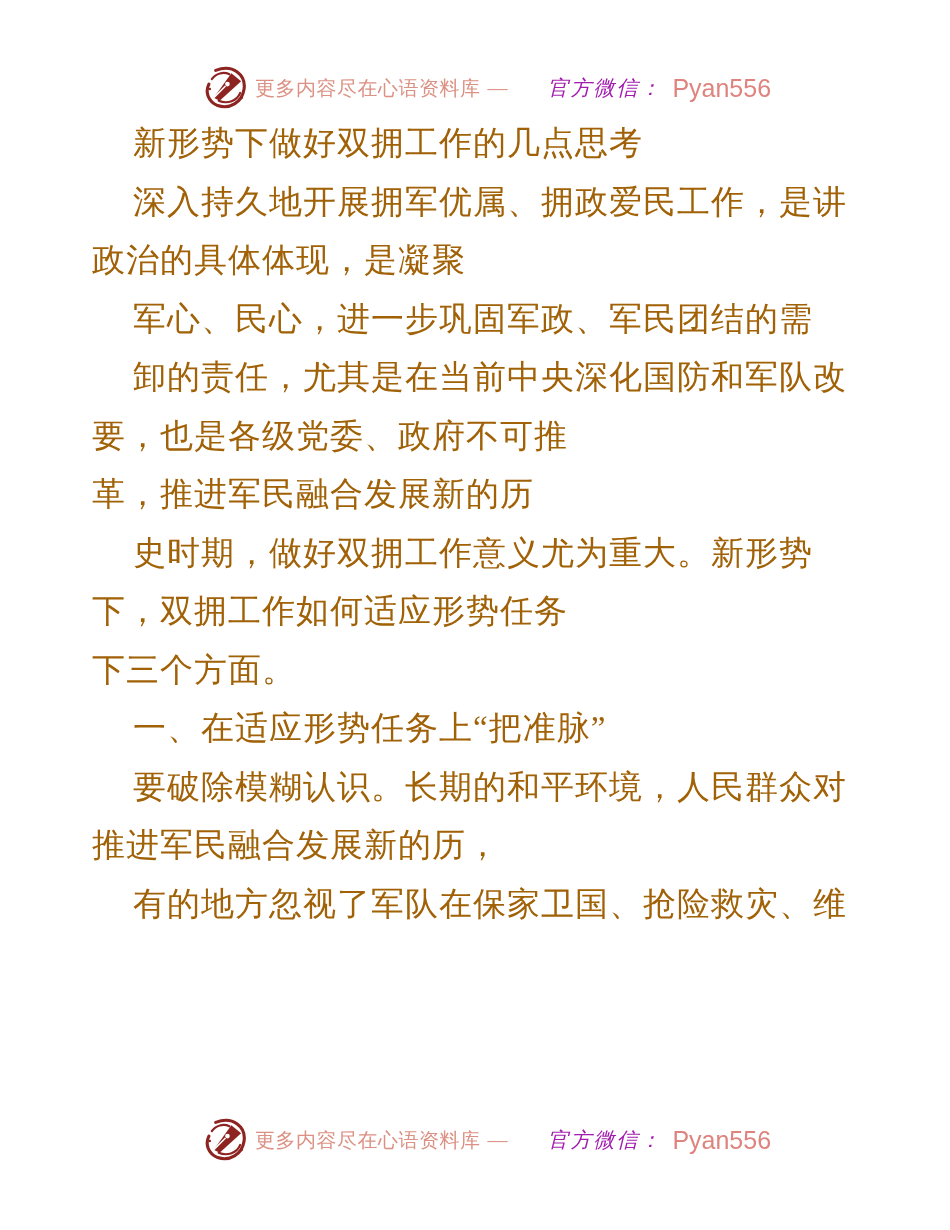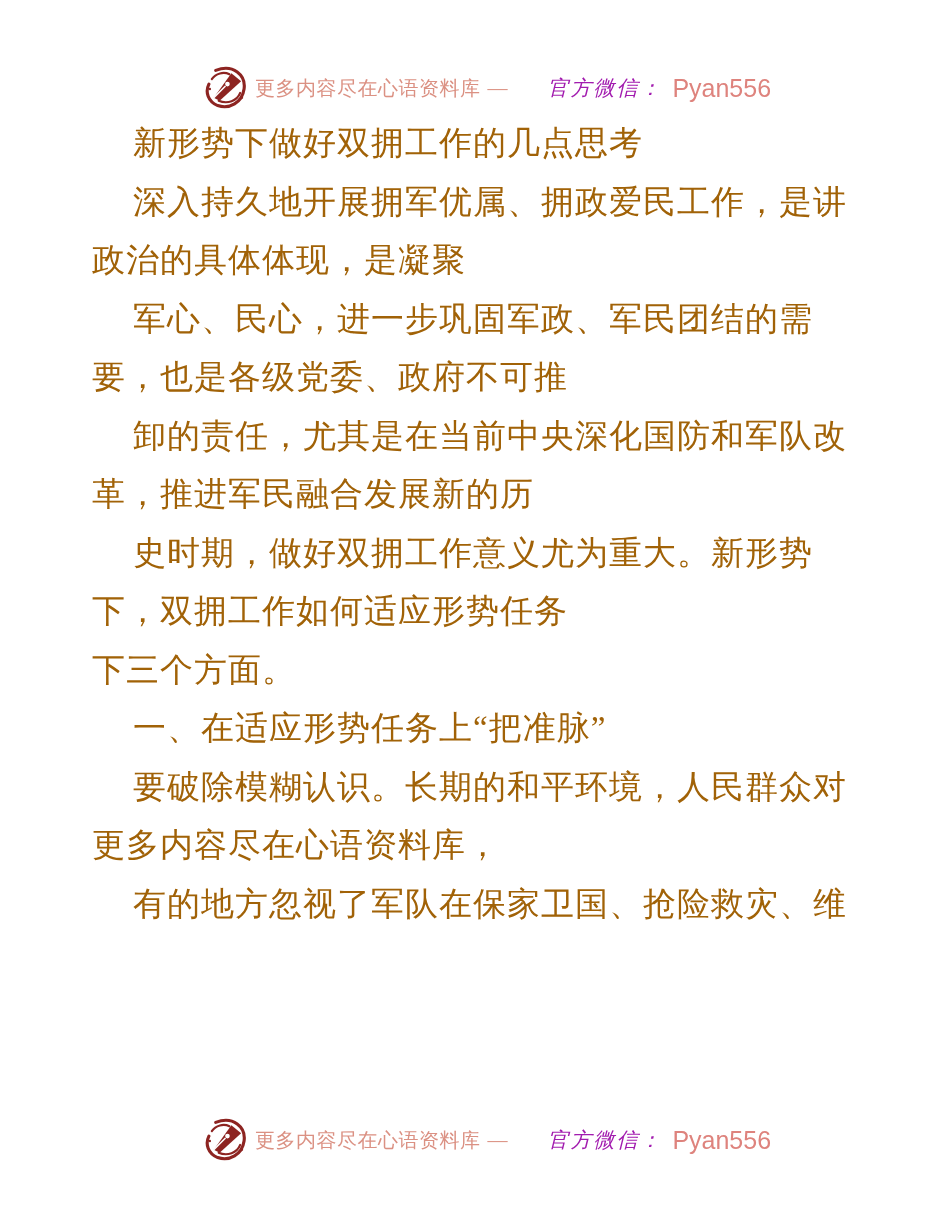--- a/index.html
+++ b/index.html
@@ -89,29 +89,29 @@
     <span class="brand-dash">—</span>
     <span class="brand-label">官方微信：</span>
   <span class="brand-id">Pyan556</span>
 </div>
 
 <div class="doc">
     <div class="line indent">新形势下做好双拥工作的几点思考</div>
     <div class="line indent">深入持久地开展拥军优属、拥政爱民工作，是讲</div>
     <div class="line">政治的具体体现，是凝聚</div>
     <div class="line indent">军心、民心，进一步巩固军政、军民团结的需</div>
+    <div class="line indent">卸的责任，尤其是在当前中央深化国防和军队改</div>
     <div class="line">要，也是各级党委、政府不可推</div>
-    <div class="line indent">卸的责任，尤其是在当前中央深化国防和军队改</div>
     <div class="line">革，推进军民融合发展新的历</div>
     <div class="line indent">史时期，做好双拥工作意义尤为重大。新形势</div>
     <div class="line">下，双拥工作如何适应形势任务</div>
     <div class="line">下三个方面。</div>
     <div class="line indent">一、在适应形势任务上“把准脉”</div>
     <div class="line indent">要破除模糊认识。长期的和平环境，人民群众对</div>
-    <div class="line">更多内容尽在心语资料库，</div>
+    <div class="line">推进军民融合发展新的历，</div>
     <div class="line indent">有的地方忽视了军队在保家卫国、抢险救灾、维</div>
   </div>
 
 <div class="brand-row footer">
   <svg class="brand-logo" viewBox="0 0 44 46" aria-hidden="true">
     <g fill="none" stroke="#8d2421" stroke-linecap="round">
       <path d="M12 5 C 30 -2, 43 10, 41 24 C 39 38, 26 45, 14 41 C 4 37, 1 27, 5 19" stroke-width="3.2"></path>
       <path d="M8 14 C 12 8, 20 6, 26 9" stroke-width="2.2"></path>
       <path d="M15 36 C 24 40, 34 36, 37 28" stroke-width="2.2"></path>
     </g>

